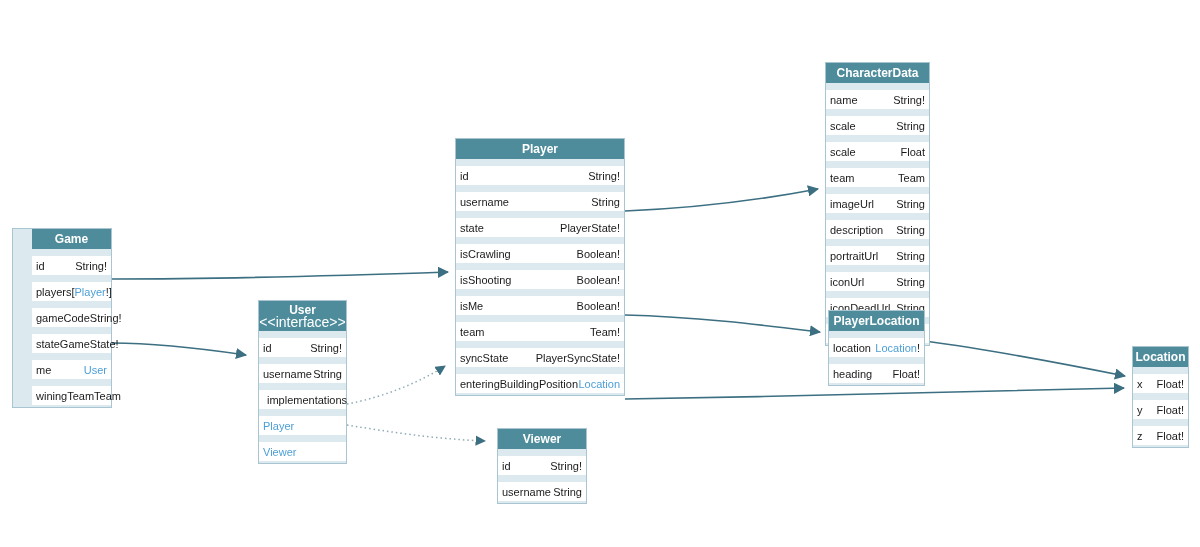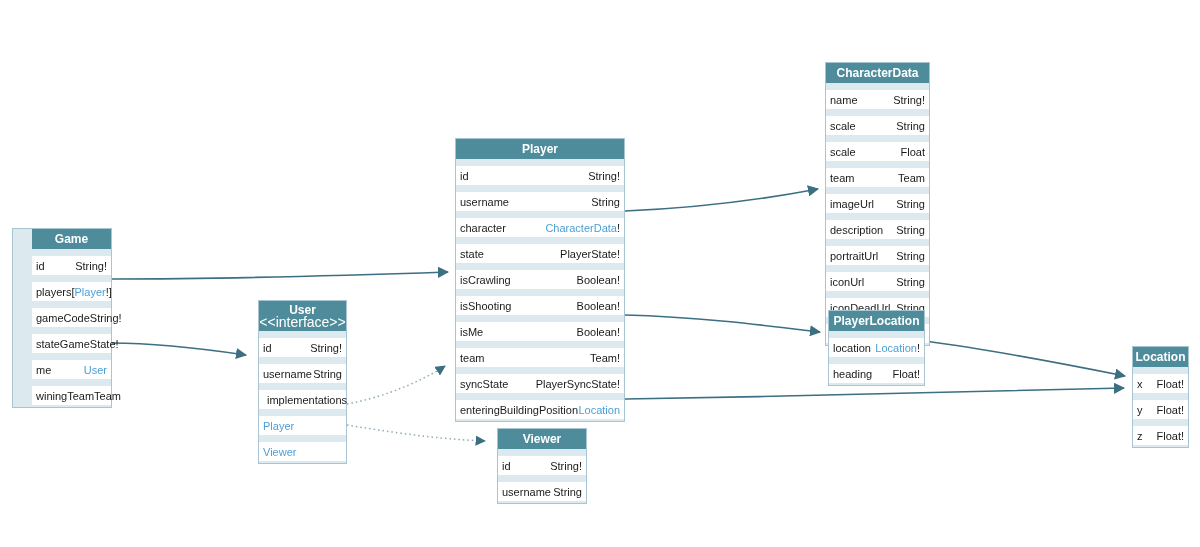--- a/index.html
+++ b/index.html
@@ -142,24 +142,20 @@
       </div>
       <div class="grow">
         <span class="fname">id</span>
         <span class="ftype"><span class="">String!</span></span>
       </div>
       <div class="grow">
         <span class="fname">username</span>
         <span class="ftype"><span class="">String</span></span>
       </div>
       <div class="grow">
-        <span class="fname">character</span>
-        <span class="ftype"><span class="link">CharacterData</span><span class="">!</span></span>
-      </div>
-      <div class="grow">
         <span class="fname">state</span>
         <span class="ftype"><span class="">PlayerState!</span></span>
       </div>
       <div class="grow">
         <span class="fname">isCrawling</span>
         <span class="ftype"><span class="">Boolean!</span></span>
       </div>
       <div class="grow">
         <span class="fname">isShooting</span>
         <span class="ftype"><span class="">Boolean!</span></span>

